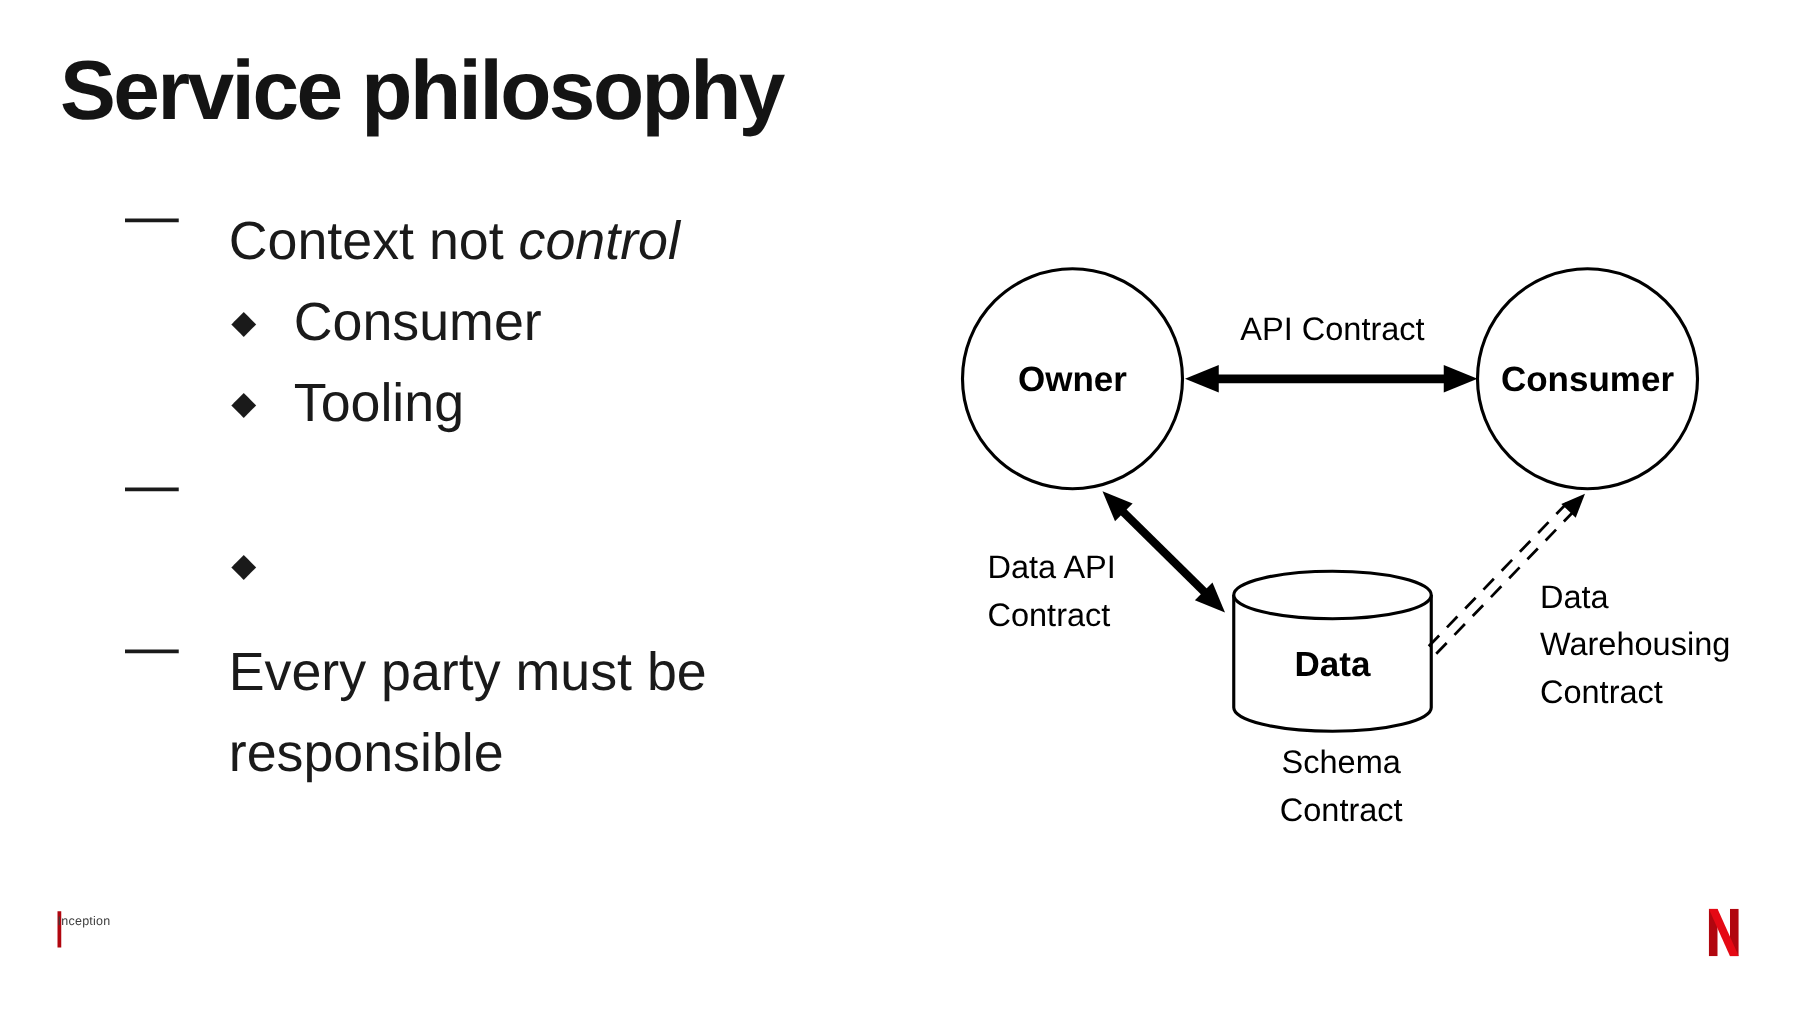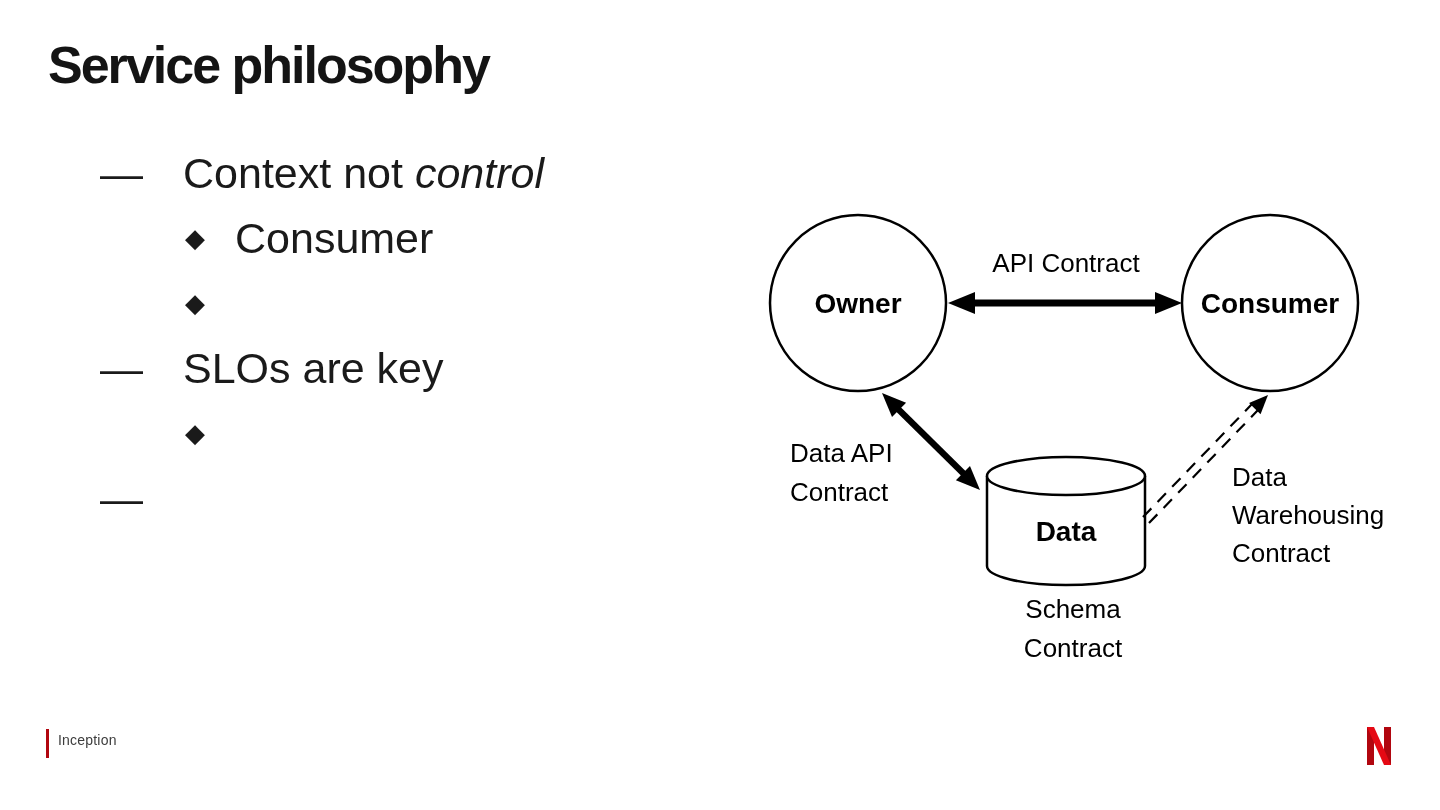--- a/index.html
+++ b/index.html
@@ -2,69 +2,70 @@
 <html><head>
 <meta charset="utf-8">
 <style>
   html,body{margin:0;padding:0;background:#ffffff;}
   .slide{
     position:relative;width:1440px;height:810px;background:#ffffff;overflow:hidden;
     font-family:"Liberation Sans","DejaVu Sans",sans-serif;color:#141414;
   }
   .title{
     position:absolute;left:48px;top:38px;margin:0;
-    font-size:52px;font-weight:700;letter-spacing:-2px;line-height:1.05;color:#141414;
+    font-size:67px;font-weight:700;letter-spacing:-2px;line-height:1.05;color:#141414;
   }
   .bullets{
     position:absolute;left:100px;top:141px;margin:0;padding:0;list-style:none;
     font-size:43px;line-height:65px;color:#1a1a1a;
   }
   .bullets li{display:flex;align-items:flex-start;}
   .marker{flex:0 0 auto;line-height:65px;}
   .dash-marker{width:83px;font-size:43px;}
   .lvl2{padding-left:85px;}
   .diamond-marker{width:50px;font-size:26px;line-height:65px;font-family:"DejaVu Sans",sans-serif;}
   .b-text{display:inline-block;}
-  .lvl1 .b-text{max-width:510px;}
+  .lvl1 .b-text{max-width:510px;margin-top:20px;}
   .lvl2 .b-text{max-width:460px;}
   .b-text em{font-style:italic;}
   .diagram{position:absolute;left:720px;top:190px;}
   .footer{position:absolute;left:0;bottom:0;width:100%;height:60px;}
   .footer-bar{position:absolute;left:46px;top:-21px;width:3px;height:29px;background:#b1060f;}
-  .footer-label{position:absolute;left:58px;top:-18px;font-size:14px;color:#3d3d3d;letter-spacing:0.2px;}
+  .footer-label{position:absolute;left:46px;top:-18px;font-size:10px;color:#3d3d3d;letter-spacing:0.2px;}
   .netflix-logo{position:absolute;left:1367px;top:727px;width:24px;height:38px;}
 </style>
 </head>
 <body>
 
 <div class="slide">
 
   <h1 class="title">Service philosophy</h1>
 
   <ul class="bullets">
     <li class="lvl1">
       <span class="marker dash-marker">—</span>
       <span class="b-text"><span>Context not </span><em>control</em></span>
     </li>
     <li class="lvl2">
       <span class="marker diamond-marker">◆</span>
       <span class="b-text">Consumer</span>
     </li>
     <li class="lvl2">
       <span class="marker diamond-marker">◆</span>
+      <span class="b-text">Tooling</span>
     </li>
     <li class="lvl1">
       <span class="marker dash-marker">—</span>
-      <span class="b-text">SLOs are key</span>
     </li>
     <li class="lvl2">
       <span class="marker diamond-marker">◆</span>
     </li>
     <li class="lvl1">
       <span class="marker dash-marker">—</span>
+      <span class="b-text">Every party must be responsible</span>
     </li>
   </ul>
 
   <svg class="diagram" width="720" height="500" viewBox="0 0 720 500" font-family="Liberation Sans, DejaVu Sans, sans-serif" fill="#000">
 
     <circle cx="138" cy="113" r="88" fill="#fff" stroke="#000" stroke-width="2.5"></circle>
     <text x="138" y="123" text-anchor="middle" font-size="28" font-weight="bold">Owner</text>
 
     <circle cx="550" cy="113" r="88" fill="#fff" stroke="#000" stroke-width="2.5"></circle>
     <text x="550" y="123" text-anchor="middle" font-size="28" font-weight="bold">Consumer</text>

